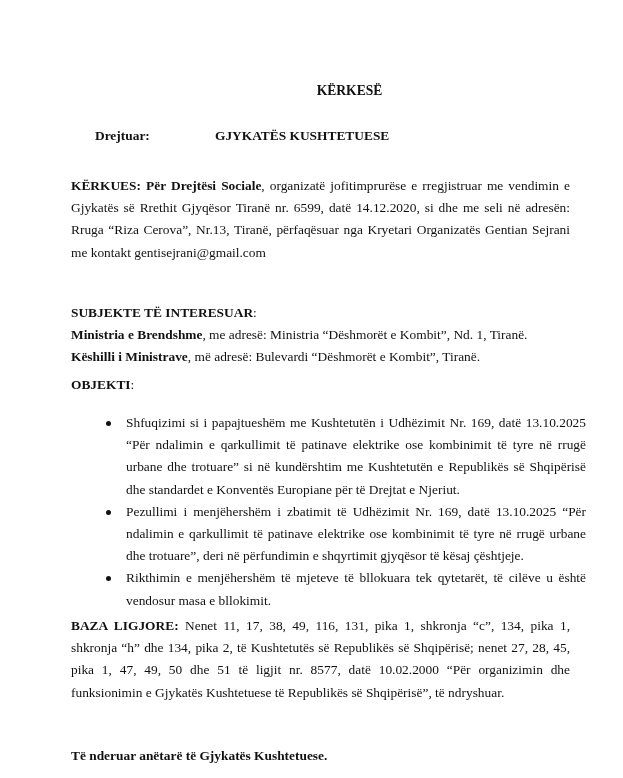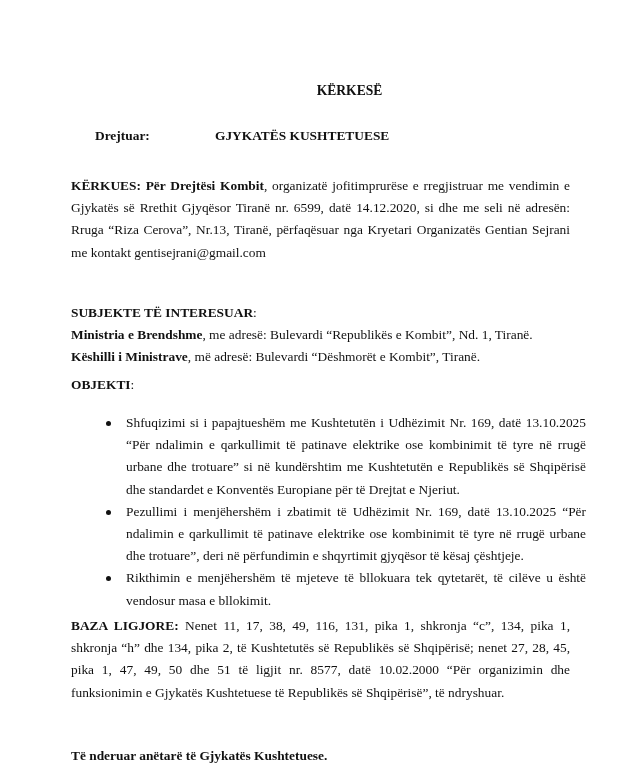--- a/index.html
+++ b/index.html
@@ -49,26 +49,26 @@
   <div class="abs title">
     <span>KËRKESË</span>
   </div>
 
   <div class="abs drejtuar">
     <span class="lbl">Drejtuar:</span><span>GJYKATËS KUSHTETUESE</span>
   </div>
 
   <div class="abs para kerkues justify-last">
     <span class="b">KËRKUES:</span>
-    <span class="b">Për Drejtësi Kombit</span><span>, organizatë jofitimprurëse e rregjistruar me vendimin e Gjykatës së Rrethit Gjyqësor Tiranë nr. 6599, datë 14.12.2020, si dhe me seli në adresën: Rruga “Riza Cerova”, Nr.13, Tiranë, përfaqësuar nga Kryetari Organizatës Gentian Sejrani me kontakt gentisejrani@gmail.com</span>
+    <span class="b">Për Drejtësi Sociale</span><span>, organizatë jofitimprurëse e rregjistruar me vendimin e Gjykatës së Rrethit Gjyqësor Tiranë nr. 6599, datë 14.12.2020, si dhe me seli në adresën: Rruga “Riza Cerova”, Nr.13, Tiranë, përfaqësuar nga Kryetari Organizatës Gentian Sejrani me kontakt gentisejrani@gmail.com</span>
   </div>
 
   <div class="abs para subj">
     <div><span class="b">SUBJEKTE TË INTERESUAR</span><span>:</span></div>
-    <div><span class="b">Ministria e Brendshme</span><span>, me adresë: Bulevardi “Republikës e  Kombit”, Nd. 1, Tiranë.</span></div>
+    <div><span class="b">Ministria e Brendshme</span><span>, me adresë: Ministria “Dëshmorët e  Kombit”, Nd. 1, Tiranë.</span></div>
     <div><span class="b">Këshilli i Ministrave</span><span>, më adresë: Bulevardi “Dëshmorët e  Kombit”, Tiranë.</span></div>
   </div>
 
   <div class="abs para obj-h">
     <span class="b">OBJEKTI</span><span>:</span>
   </div>
 
   <ul class="bullets">
     <li class="justify-last"><span class="dot"></span><span>Shfuqizimi si i papajtueshëm me Kushtetutën i Udhëzimit Nr. 169, datë 13.10.2025 “Për ndalimin e qarkullimit të patinave elektrike ose kombinimit të tyre në rrugë urbane dhe trotuare” si në kundërshtim me Kushtetutën e Republikës së Shqipërisë dhe standardet e Konventës Europiane për të Drejtat e Njeriut.</span></li>
     <li class="justify-last"><span class="dot"></span><span>Pezullimi i menjëhershëm i zbatimit të Udhëzimit Nr. 169, datë 13.10.2025 “Për ndalimin e qarkullimit të patinave elektrike ose kombinimit të tyre në rrugë urbane dhe trotuare”, deri në përfundimin e shqyrtimit gjyqësor të kësaj çështjeje.</span></li>

